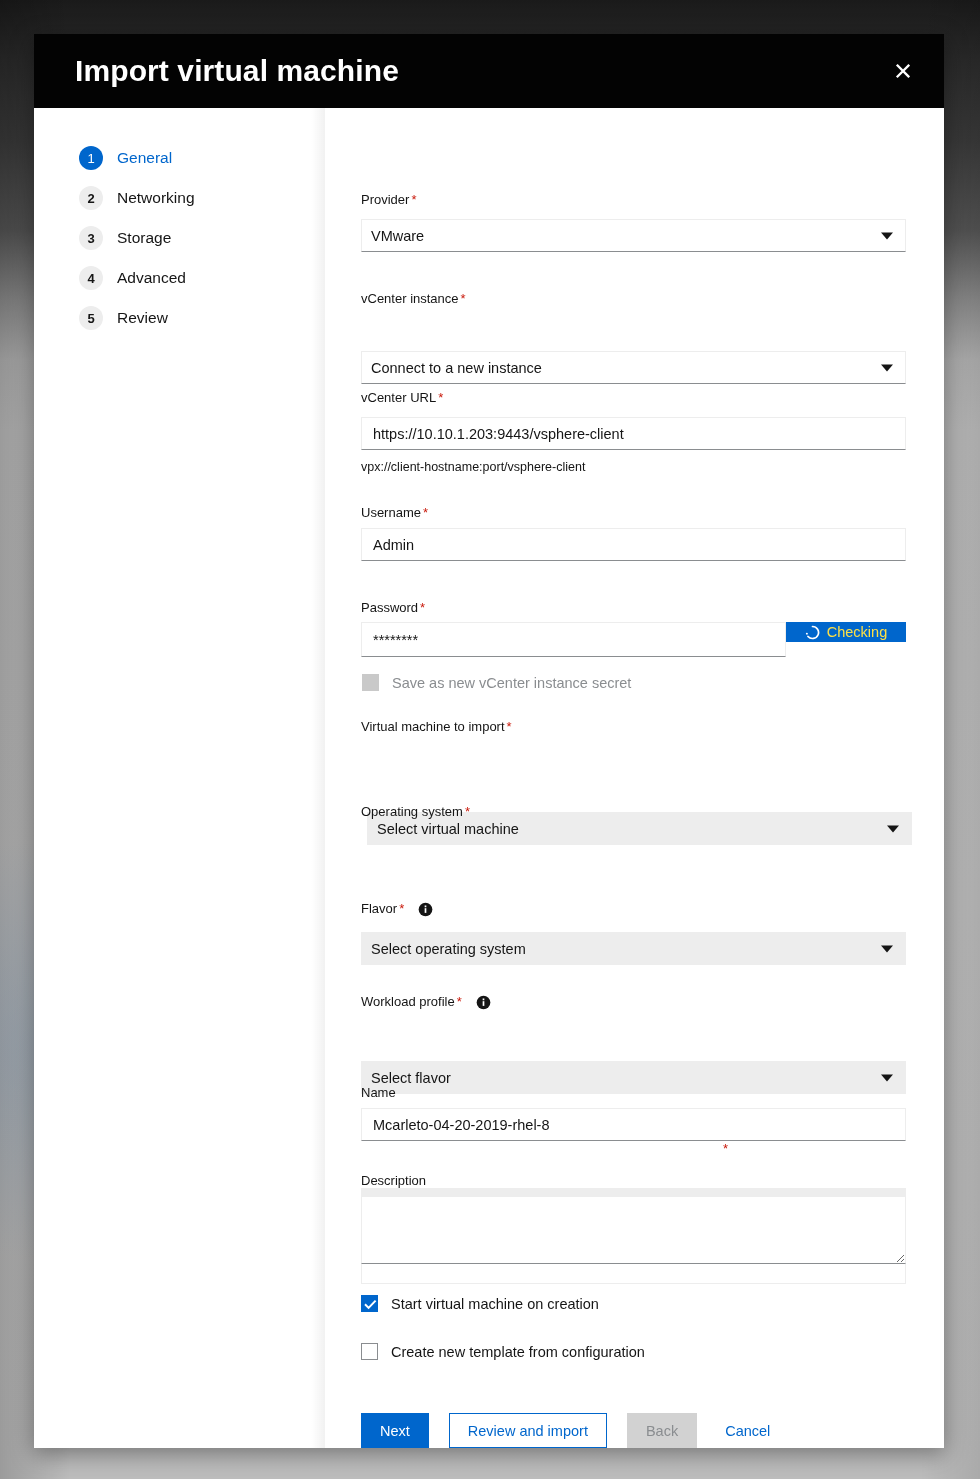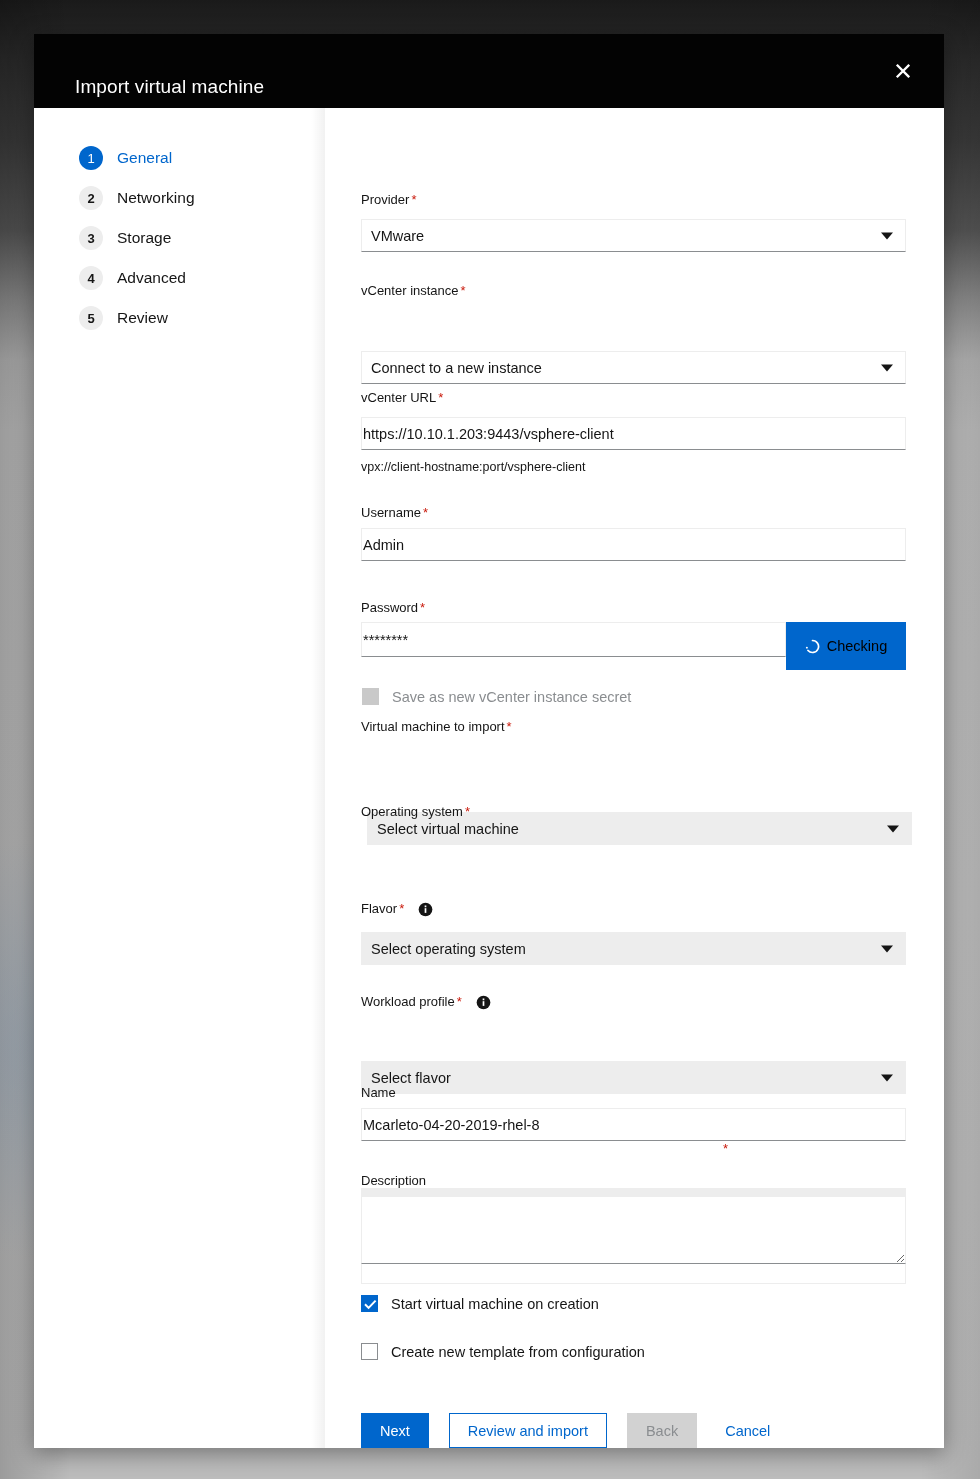--- a/index.html
+++ b/index.html
@@ -55,25 +55,24 @@
     height: 74px;
     background: #030303;
     position: relative;
   }
   #modal-title {
     position: absolute;
     left: 41px;
     top: 50%;
     transform: translateY(-50%);
     color: #ffffff;
-    font-size: 19px;
-    font-weight: 400;
+    font-size: 30px;
+    font-weight: 700;
     letter-spacing: 0.1px;
     white-space: nowrap;
-    margin-top: 16px;
   }
   #close-btn {
     position: absolute;
     right: 22px;
     top: 50%;
     transform: translateY(-50%);
     width: 38px;
     height: 38px;
     display: flex;
     align-items: center;
@@ -171,21 +170,21 @@
   .txt-input {
     box-sizing: border-box;
     width: 545px;
     height: 33px;
     background: #ffffff;
     border: 1px solid #ededed;
     border-bottom: 1px solid #8a8d90;
     font-family: "Liberation Sans", sans-serif;
     font-size: 14.5px;
     color: #151515;
-    padding: 0 1px;
+    padding: 0 11px;
     outline: none;
   }
   .txt-input.with-btn {
     width: 425px;
   }
 
   
   .sel {
     box-sizing: border-box;
     width: 545px;
@@ -214,23 +213,23 @@
     width: 0; height: 0;
     border-left: 6px solid transparent;
     border-right: 6px solid transparent;
     border-top: 7px solid #151515;
   }
 
   
   #checking-btn {
     box-sizing: border-box;
     width: 120px;
-    height: 48px;
+    height: 20px;
     background: #0066cc;
-    color: #000000;
+    color: #fde047;
     border: none;
     font-family: "Liberation Sans", sans-serif;
     font-size: 14.5px;
     display: flex;
     align-items: center;
     justify-content: center;
     gap: 7px;
     cursor: pointer;
     padding: 0;
   }
@@ -380,21 +379,21 @@
     <div id="form-panel">
 
       <div class="abs field-label" style="left:36px; top:84px;">
         <span>Provider</span><span class="req">*</span>
       </div>
       <div class="abs sel" style="left:36px; top:111px;">
         <span>VMware</span>
         <span class="caret"></span>
       </div>
 
-      <div class="abs field-label" style="left:36px; top:175px;">
+      <div class="abs field-label" style="left:36px; top:183px;">
         <span>vCenter instance</span><span class="req">*</span>
       </div>
       <div class="abs sel" style="left:36px; top:210px;">
         <span>Connect to a new instance</span>
         <span class="caret"></span>
       </div>
 
       <div class="abs field-label" style="left:36px; top:282px;">
         <span>vCenter URL</span><span class="req">*</span>
       </div>
@@ -411,21 +410,21 @@
       </div>
       <input class="abs txt-input with-btn" style="left: 36px; top: 514px; height: 35px;" value="********">
       <button id="checking-btn" class="abs" style="left:461px; top:514px;">
         <svg class="spinner" width="15" height="15" viewBox="0 0 16 16" aria-hidden="true">
           <path d="M8 1.6 A6.4 6.4 0 1 1 3.2 12.2" fill="none" stroke="#ffffff" stroke-width="1.8" stroke-linecap="round"></path>
           <circle cx="2.0" cy="9.2" r="1.05" fill="#ffffff"></circle>
         </svg>
         <span>Checking</span>
       </button>
 
-      <div class="abs cbrow" style="left:37px; top:580px;">
+      <div class="abs cbrow" style="left:37px; top:566px;">
         <span class="cbox disabled"></span>
         <span class="cblabel muted">Save as new vCenter instance secret</span>
       </div>
 
       <div class="abs field-label" style="left:36px; top:611px;">
         <span>Virtual machine to import</span><span class="req">*</span>
       </div>
       <div class="abs sel gray" style="left:42px; top:638px;">
         <span>Select virtual machine</span>
         <span class="caret"></span>

